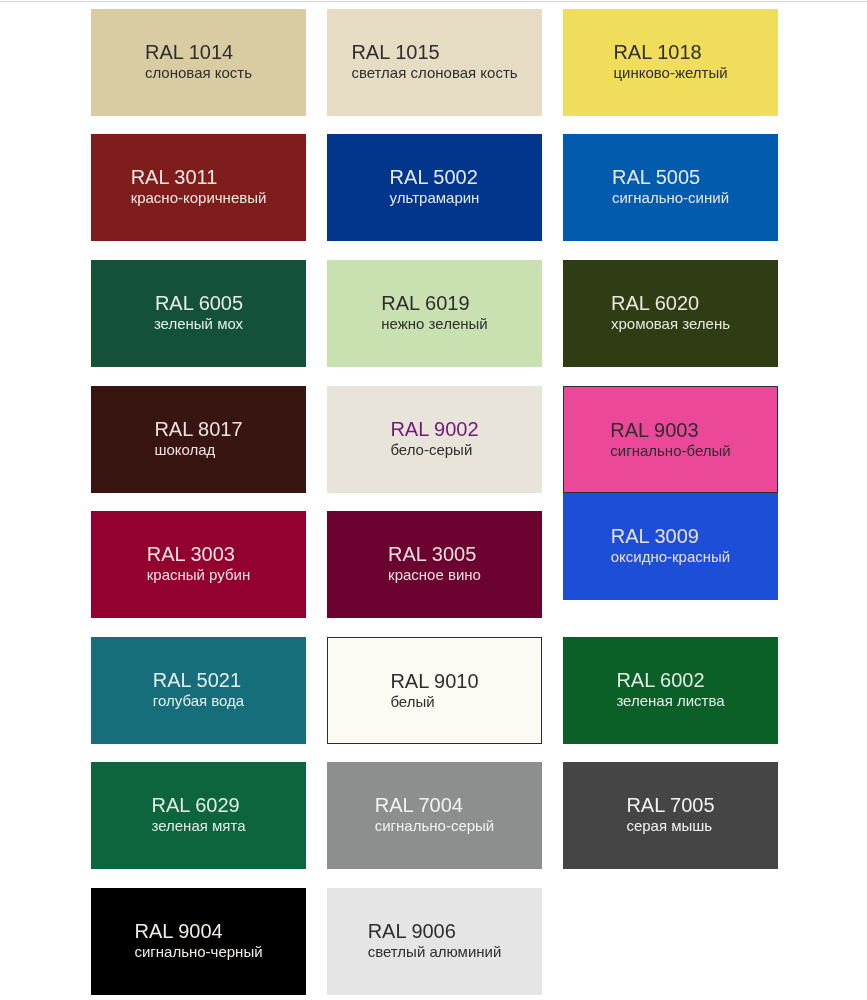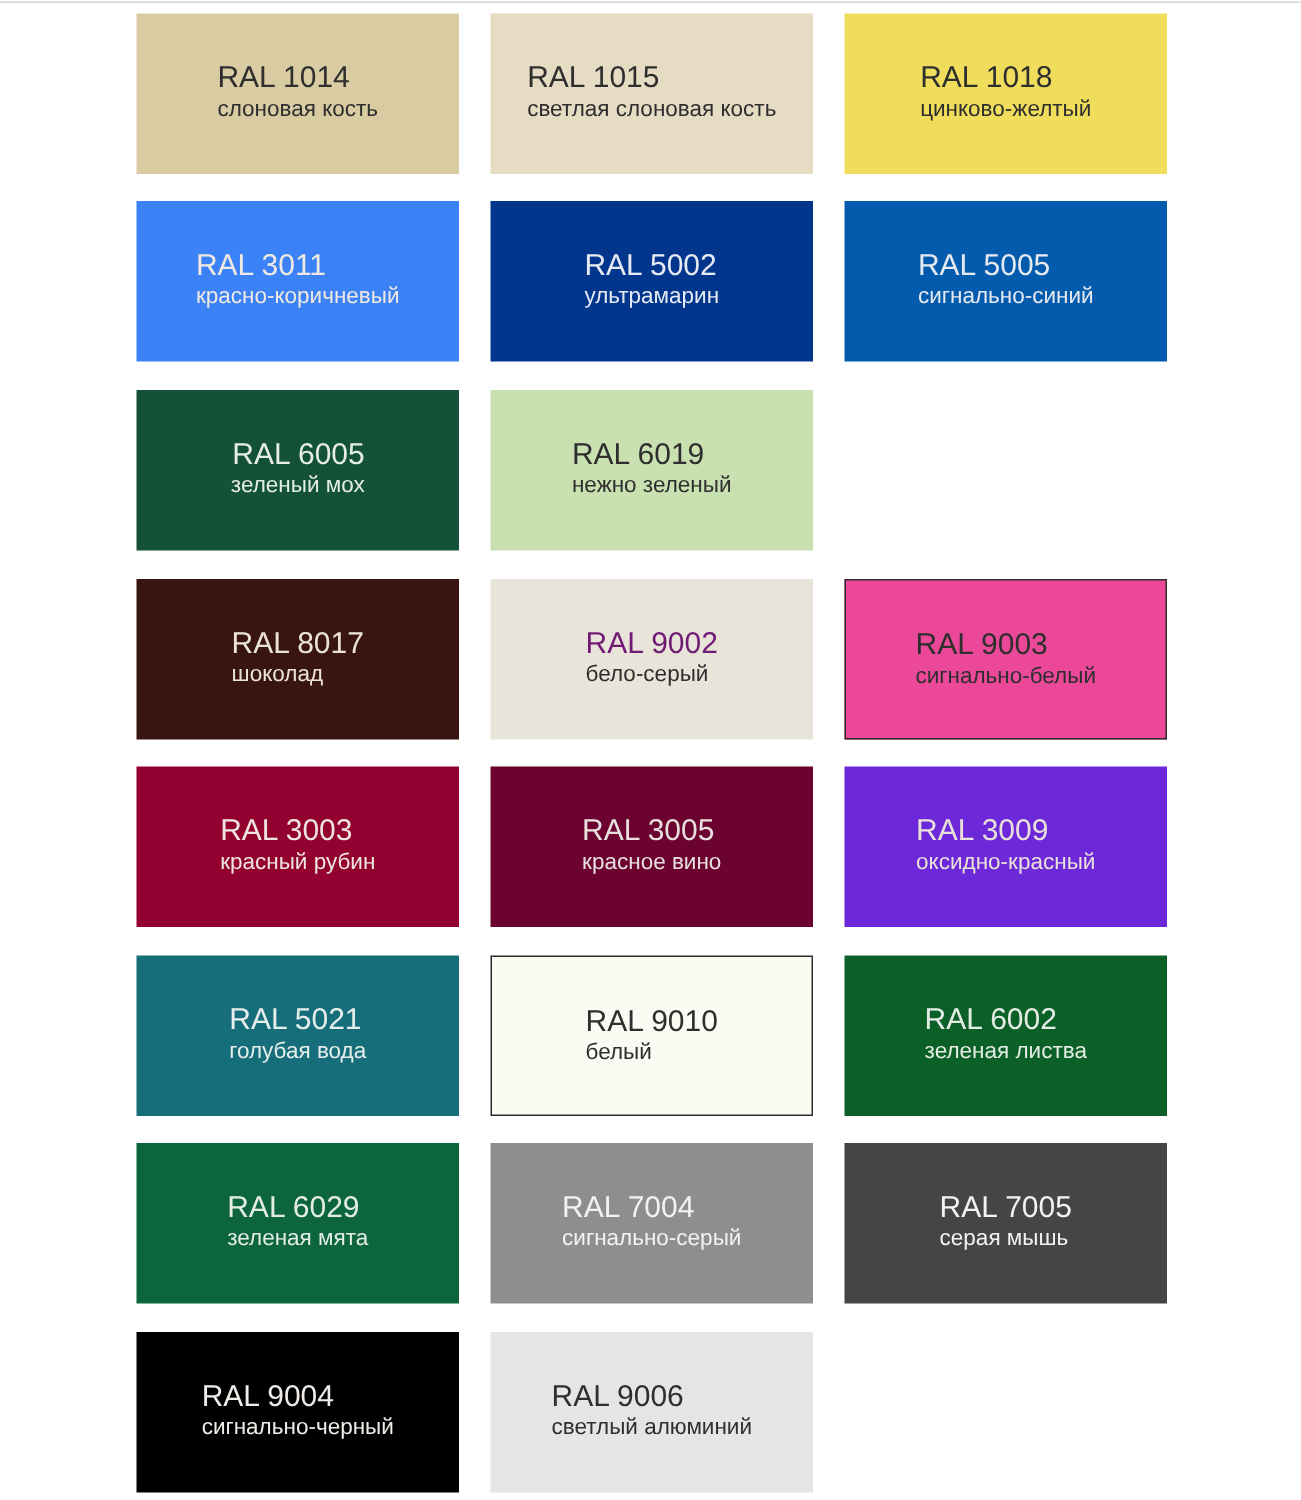--- a/index.html
+++ b/index.html
@@ -48,21 +48,21 @@
     </div>
   </div>
   <div class="swatch" style="left: 563px; top: 9px; background: rgb(241, 221, 92);">
     <div class="swatch-text">
       <div class="swatch-inner">
         <div class="swatch-code" style="color: rgb(46, 46, 46);">RAL 1018</div>
         <div class="swatch-name" style="color: rgb(46, 46, 46);">цинково-желтый</div>
       </div>
     </div>
   </div>
-  <div class="swatch" style="left: 91px; top: 134px; background: #3b82f6;">
+  <div class="swatch" style="left: 91px; top: 134px; background: #7f1d1d;">
     <div class="swatch-text">
       <div class="swatch-inner">
         <div class="swatch-code" style="color: rgb(240, 233, 225);">RAL 3011</div>
         <div class="swatch-name" style="color: rgb(240, 233, 225);">красно-коричневый</div>
       </div>
     </div>
   </div>
   <div class="swatch" style="left: 327px; top: 134px; background: rgb(2, 54, 140);">
     <div class="swatch-text">
       <div class="swatch-inner">
@@ -88,20 +88,28 @@
     </div>
   </div>
   <div class="swatch" style="left: 327px; top: 260px; background: rgb(201, 224, 177);">
     <div class="swatch-text">
       <div class="swatch-inner">
         <div class="swatch-code" style="color: rgb(46, 46, 46);">RAL 6019</div>
         <div class="swatch-name" style="color: rgb(46, 46, 46);">нежно зеленый</div>
       </div>
     </div>
   </div>
+  <div class="swatch" style="left: 563px; top: 260px; background: rgb(48, 61, 20);">
+    <div class="swatch-text">
+      <div class="swatch-inner">
+        <div class="swatch-code" style="color: rgb(230, 232, 222);">RAL 6020</div>
+        <div class="swatch-name" style="color: rgb(230, 232, 222);">хромовая зелень</div>
+      </div>
+    </div>
+  </div>
   <div class="swatch" style="left: 91px; top: 386px; background: rgb(57, 21, 17);">
     <div class="swatch-text">
       <div class="swatch-inner">
         <div class="swatch-code" style="color: rgb(235, 227, 218);">RAL 8017</div>
         <div class="swatch-name" style="color: rgb(235, 227, 218);">шоколад</div>
       </div>
     </div>
   </div>
   <div class="swatch" style="left: 327px; top: 386px; background: rgb(232, 228, 217);">
     <div class="swatch-text">
@@ -128,21 +136,21 @@
     </div>
   </div>
   <div class="swatch" style="left: 327px; top: 511px; background: rgb(107, 2, 48);">
     <div class="swatch-text">
       <div class="swatch-inner">
         <div class="swatch-code" style="color: rgb(232, 224, 221);">RAL 3005</div>
         <div class="swatch-name" style="color: rgb(232, 224, 221);">красное вино</div>
       </div>
     </div>
   </div>
-  <div class="swatch" style="left: 563px; top: 511px; background: #6d28d9;">
+  <div class="swatch" style="left: 563px; top: 493px; background: #1d4ed8;">
     <div class="swatch-text">
       <div class="swatch-inner">
         <div class="swatch-code" style="color: rgb(233, 224, 217);">RAL 3009</div>
         <div class="swatch-name" style="color: rgb(233, 224, 217);">оксидно-красный</div>
       </div>
     </div>
   </div>
   <div class="swatch" style="left: 91px; top: 637px; background: rgb(22, 110, 122);">
     <div class="swatch-text">
       <div class="swatch-inner">

